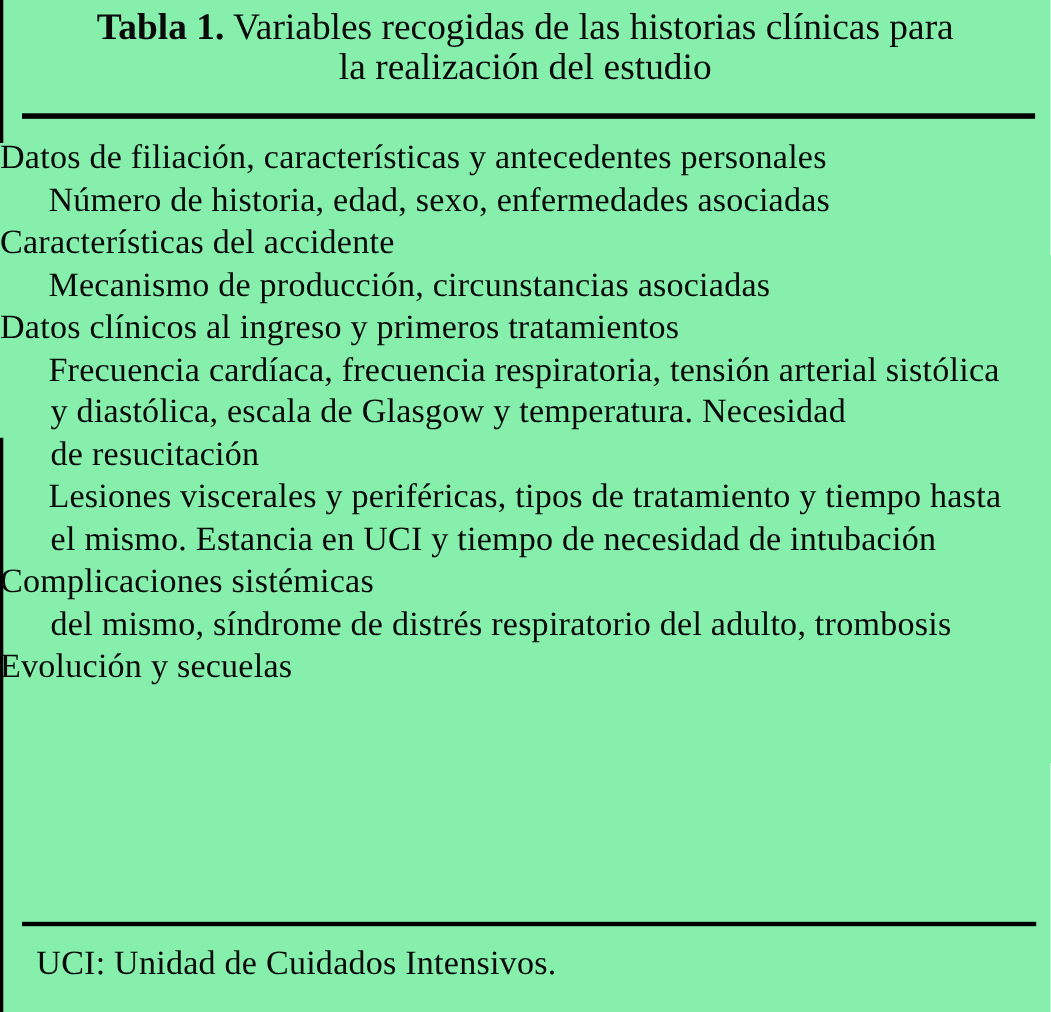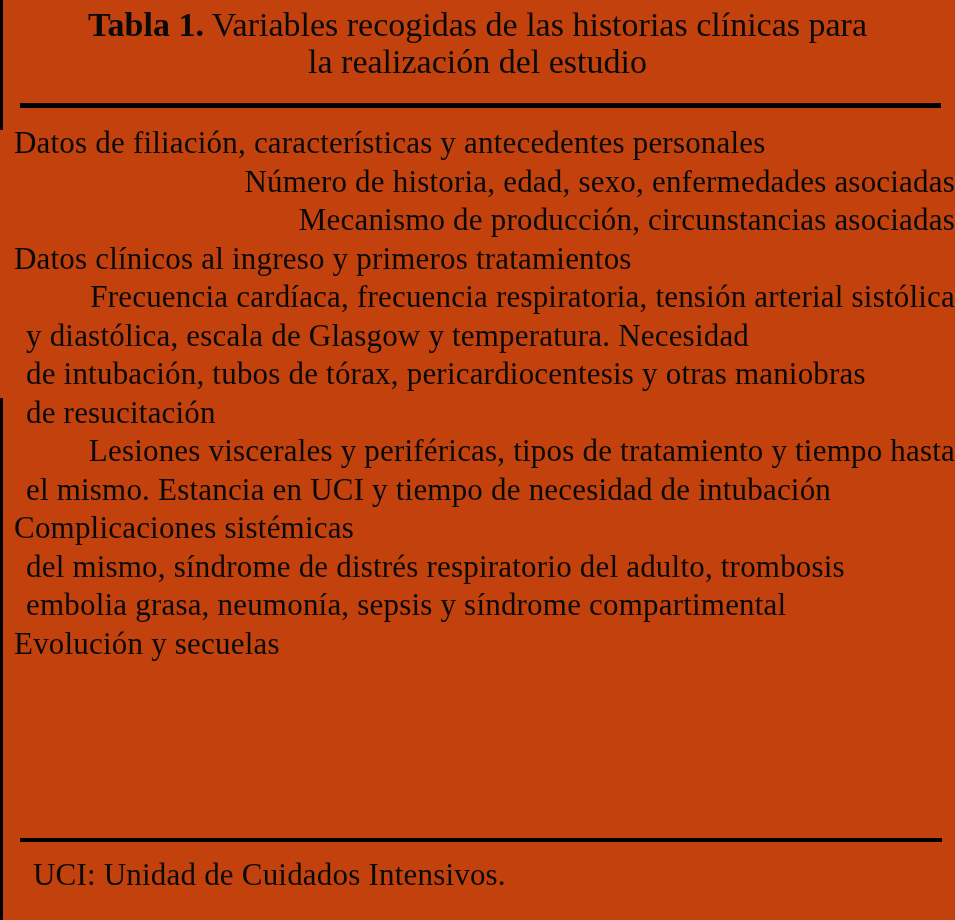--- a/index.html
+++ b/index.html
@@ -1,20 +1,20 @@
 <!DOCTYPE html>
 <html><head>
 <meta charset="utf-8">
 <style>
   html, body { margin: 0; padding: 0; background: #ffffff; }
   .page {
     position: relative;
     width: 955px;
     height: 920px;
-    background: #c2410c;
+    background: #86efac;
     color: #0a0a0a;
     font-family: "Liberation Serif", "DejaVu Serif", serif;
     overflow: hidden;
   }
   
   .edge { position: absolute; left: 0; width: 3px; background: #000; }
   .edge-top { top: 0; height: 130px; }
   .edge-bottom { top: 398px; height: 522px; }
 
   .title {
@@ -36,23 +36,23 @@
   .body {
     position: absolute;
     top: 124px;
     left: 0;
     width: 955px;
     font-size: 31px;
     line-height: 38.5px;
     letter-spacing: 0.2px;
   }
   .line { white-space: nowrap; }
-  .indent-0 { padding-left: 14px; }
-  .indent-1 { padding-left: 32px; text-align: right; }
-  .indent-2 { padding-left: 26px; }
+  .indent-0 { }
+  .indent-1 { padding-left: 44px; }
+  .indent-2 { padding-left: 46px; }
 
   .footnote {
     position: absolute;
     top: 856px;
     left: 20px;
     font-size: 31px;
     line-height: 38px;
     letter-spacing: 0.2px;
     margin-left: 13px;
   }
@@ -68,31 +68,30 @@
   <div class="title">
     <span class="title-line"><b>Tabla 1.</b> <span>Variables recogidas de las historias clínicas para</span></span>
     <span class="title-line">la realización del estudio</span>
   </div>
 
   <div class="rule rule-top"></div>
 
   <div class="body">
       <div class="line indent-0">Datos de filiación, características y antecedentes personales</div>
       <div class="line indent-1">Número de historia, edad, sexo, enfermedades asociadas</div>
+      <div class="line indent-0">Características del accidente</div>
       <div class="line indent-1">Mecanismo de producción, circunstancias asociadas</div>
       <div class="line indent-0">Datos clínicos al ingreso y primeros tratamientos</div>
       <div class="line indent-1">Frecuencia cardíaca, frecuencia respiratoria, tensión arterial sistólica</div>
       <div class="line indent-2">y diastólica, escala de Glasgow y temperatura. Necesidad</div>
-      <div class="line indent-2">de intubación, tubos de tórax, pericardiocentesis y otras maniobras</div>
       <div class="line indent-2">de resucitación</div>
       <div class="line indent-1">Lesiones viscerales y periféricas, tipos de tratamiento y tiempo hasta</div>
       <div class="line indent-2">el mismo. Estancia en UCI y tiempo de necesidad de intubación</div>
       <div class="line indent-0">Complicaciones sistémicas</div>
       <div class="line indent-2">del mismo, síndrome de distrés respiratorio del adulto, trombosis</div>
-      <div class="line indent-2">embolia grasa, neumonía, sepsis y síndrome compartimental</div>
       <div class="line indent-0">Evolución y secuelas</div>
     </div>
 
   <div class="rule rule-bottom"></div>
 
   <div class="footnote">UCI: Unidad de Cuidados Intensivos.</div>
 
 </div>
 
 </body></html>

